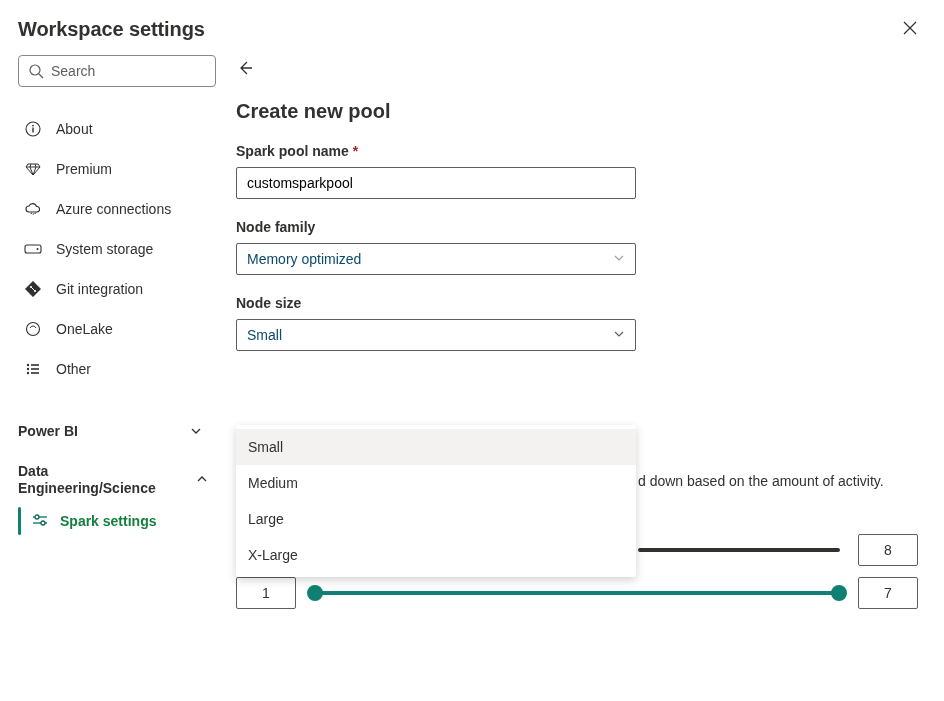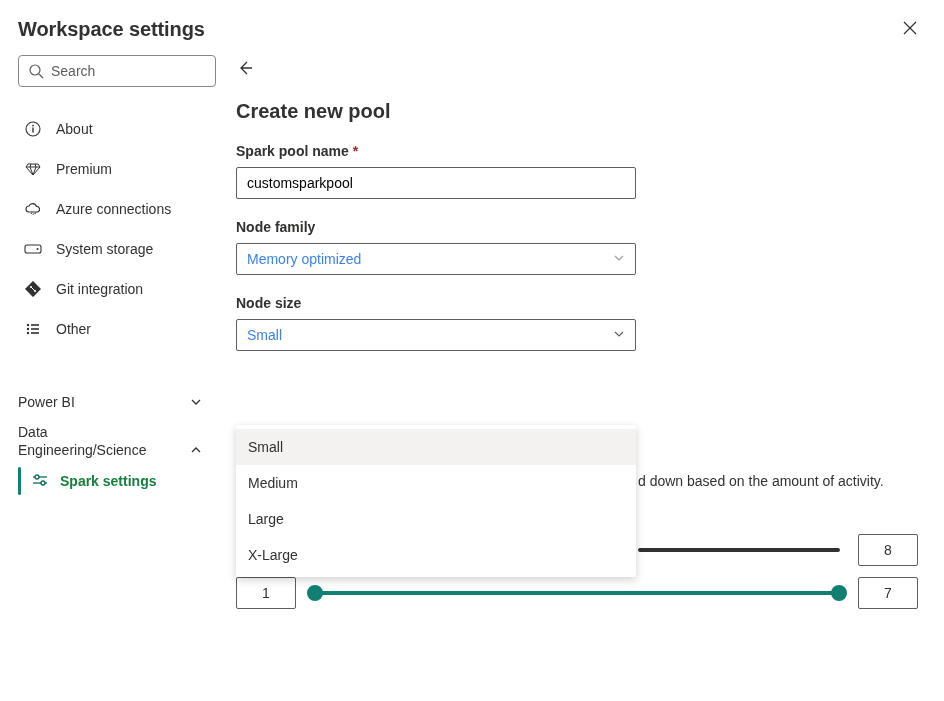--- a/index.html
+++ b/index.html
@@ -14,38 +14,38 @@
   .sidebar { width: 204px; flex-shrink: 0; }
   .search-wrap { position: relative; width: 198px; margin-bottom: 22px; }
   .search-wrap svg { position: absolute; left: 10px; top: 50%; transform: translateY(-50%); pointer-events: none; }
   .search-input { width: 100%; height: 32px; border: 1px solid #8a8886; border-radius: 4px; padding: 0 10px 0 32px; font-size: 14px; outline: none; }
   .search-input::placeholder { color: #605e5c; }
 
   .nav-list { list-style: none; margin-bottom: 24px; }
   .nav-item { display: flex; align-items: center; height: 40px; gap: 14px; padding-left: 6px; cursor: pointer; color: #323130; }
   .nav-item .ic { width: 18px; height: 18px; display: flex; align-items: center; justify-content: center; flex-shrink: 0; }
 
-  .section-head { display: flex; align-items: flex-end; justify-content: space-between; height: 38px; padding-right: 20px; cursor: pointer; font-weight: 400; font-size: 14px; color: #323130; }
+  .section-head { display: flex; align-items: center; justify-content: space-between; height: 38px; padding-right: 20px; cursor: pointer; font-weight: 700; font-size: 14px; color: #323130; }
   .section-head .lab { line-height: 1.25; }
 
   .subnav { list-style: none; margin-top: 4px; }
   .subnav-item { display: flex; align-items: center; height: 36px; gap: 12px; padding-left: 14px; cursor: pointer; font-size: 14px; color: #323130; position: relative; }
   .subnav-item.active { color: #15803d; font-weight: 700; }
   .subnav-item.active::before { content: ""; position: absolute; left: 0; top: 4px; bottom: 4px; width: 3px; background: #0f8071; border-radius: 2px; }
 
   .main { flex: 1; padding: 0 26px 0 14px; position: relative; }
   .back-btn { display: inline-flex; margin-top: 4px; cursor: pointer; }
   .page-title { font-size: 20px; font-weight: 600; margin: 20px 0 20px 0; }
 
   .fld { margin-bottom: 20px; }
   .fld-label { font-size: 14px; font-weight: 600; margin-bottom: 8px; display: block; }
   .req { color: #a4262c; }
   .text-input, .select { width: 400px; height: 32px; border: 1px solid #605e5c; border-radius: 2px; padding: 0 10px; font-size: 14px; background: #fff; display: flex; align-items: center; justify-content: space-between; cursor: pointer; }
   .text-input { cursor: text; }
-  .select span.sel-val { color: #3b82f6; }
+  .select span.sel-val { color: #0c4a6e; }
 
   .dropdown { position: absolute; left: 14px; top: 370px; width: 400px; background: #fff; box-shadow: 0 3px 10px rgba(0,0,0,0.18); border-radius: 2px; padding: 4px 0; z-index: 10; }
   .dd-item { height: 36px; display: flex; align-items: center; padding: 0 12px; font-size: 14px; cursor: pointer; }
   .dd-item.sel { background: #f3f2f1; }
 
   .hint-tail { position: absolute; left: 416px; top: 418px; color: #323130; font-size: 14px; white-space: nowrap; }
   .num-box { width: 60px; height: 32px; border: 1px solid #605e5c; border-radius: 2px; display: flex; align-items: center; justify-content: center; font-size: 14px; }
   .track-wrap { position: relative; flex: 1; height: 18px; }
   .track { position: absolute; left: 0; right: 0; top: 50%; transform: translateY(-50%); height: 4px; border-radius: 2px; }
   .track.gray { background: #605e5c; }
@@ -136,20 +136,29 @@
               <circle cx="6" cy="6" r="1.1" fill="#fff"></circle>
               <circle cx="10" cy="10" r="1.1" fill="#fff"></circle>
               <path d="M6 6 L10 10" stroke="#fff" stroke-width="1"></path>
             </svg>
         </span>
         <span>Git integration</span>
       </li>
       <li class="nav-item">
         <span class="ic">
           <svg width="16" height="16" viewBox="0 0 16 16">
+              <circle cx="8" cy="8" r="6.5" stroke="#323130" stroke-width="1.1" fill="none"></circle>
+              <path d="M5 7 Q6 5 8 5 Q10 5 11 7" stroke="#323130" stroke-width="1" fill="none"></path>
+            </svg>
+        </span>
+        <span>OneLake</span>
+      </li>
+      <li class="nav-item">
+        <span class="ic">
+          <svg width="16" height="16" viewBox="0 0 16 16">
             <circle cx="3" cy="4" r="1.2" fill="#323130"></circle>
               <rect x="6" y="3.2" width="8" height="1.6" fill="#323130"></rect>
             <circle cx="3" cy="8" r="1.2" fill="#323130"></circle>
               <rect x="6" y="7.2" width="8" height="1.6" fill="#323130"></rect>
             <circle cx="3" cy="12" r="1.2" fill="#323130"></circle>
               <rect x="6" y="11.2" width="8" height="1.6" fill="#323130"></rect>
           </svg>
         </span>
         <span>Other</span>
       </li>

